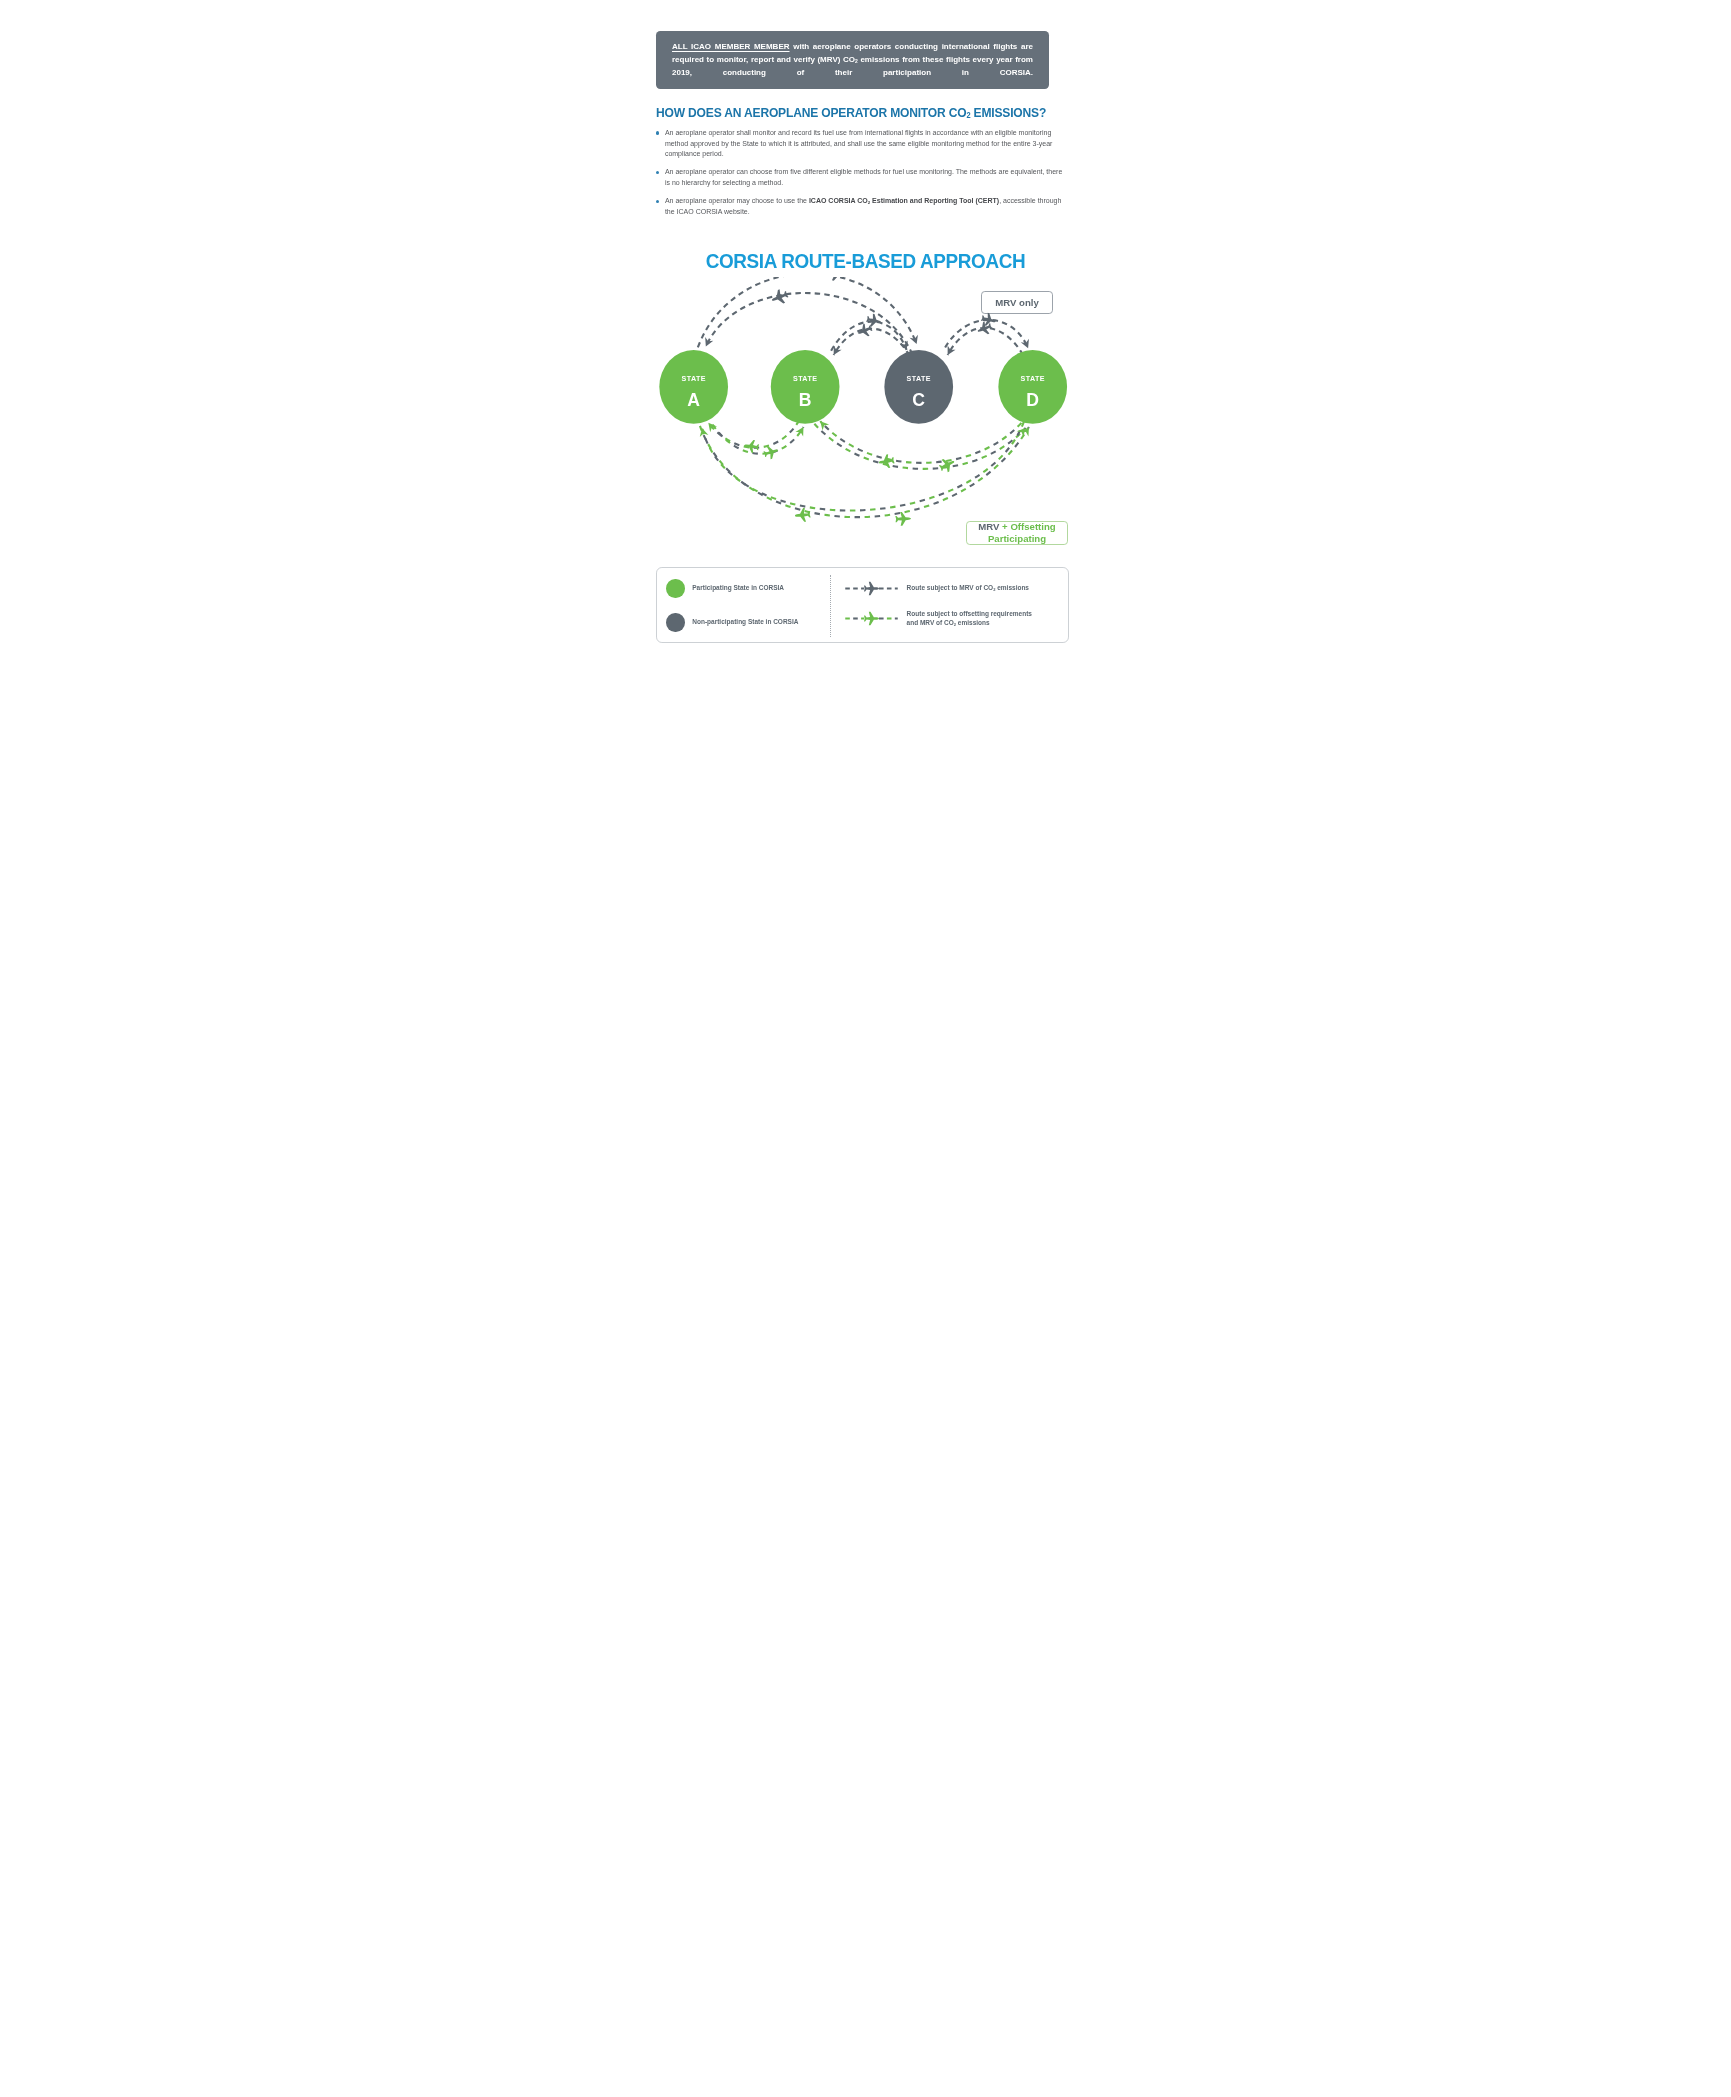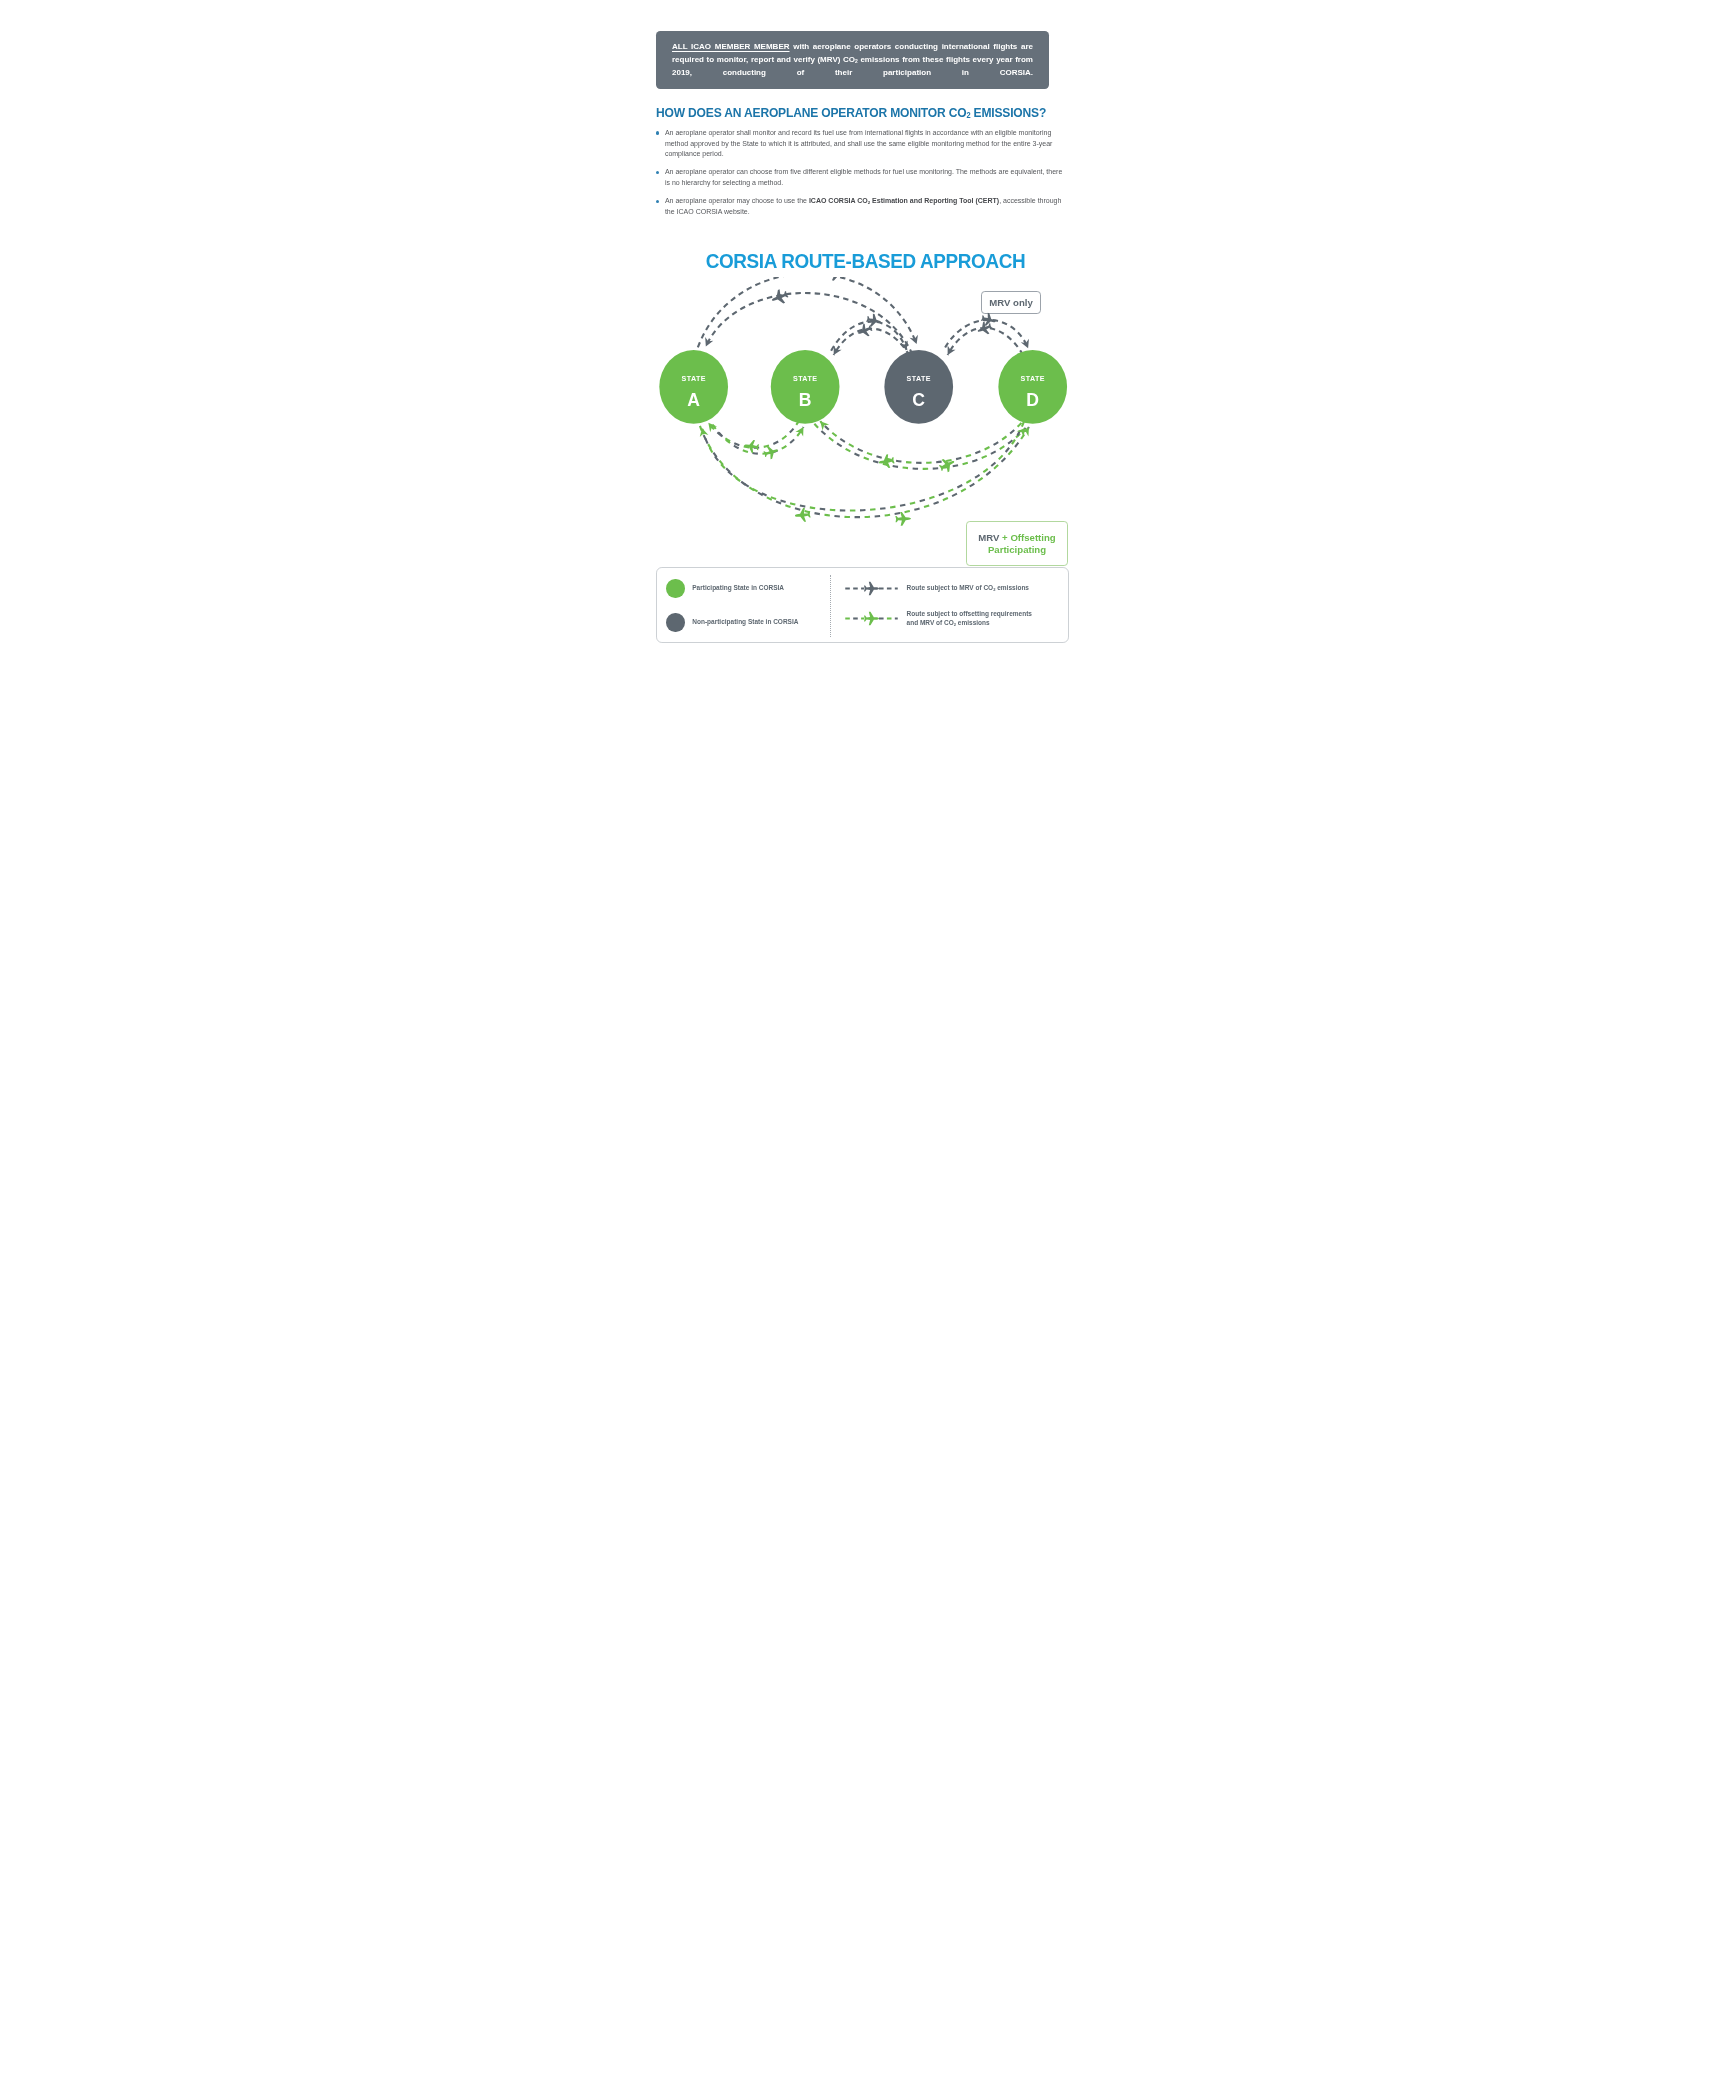--- a/index.html
+++ b/index.html
@@ -32,27 +32,27 @@
   
   .diagram-title {
     position:absolute; left:0; top:249px; width:100%; text-align:center;
     color:#199CD8; font-weight:bold; font-size:21px; letter-spacing:-0.4px;
     transform:scaleX(0.9); transform-origin:center;
     white-space:nowrap;
   }
 
   
   .mrv-only-box {
-    position:absolute; left:346px; top:291px; width:60px; height:23px;
+    position:absolute; left:346px; top:291px; width:72px; height:23px;
     border:1.3px solid #9CA3AB; border-radius:3.8px; background:#fff;
     display:flex; align-items:center; justify-content:center;
     color:#5D6770; font-weight:bold; font-size:9.6px;
   }
   .mrv-offset-box {
-    position:absolute; left:331px; top:521px; width:102px; height:45px;
+    position:absolute; left:331px; top:521px; width:102px; height:24px;
     border:1.3px solid #B2D89E; border-radius:3.8px; background:#fff;
     display:flex; flex-direction:column; align-items:center; justify-content:center;
     font-weight:bold; font-size:9.6px; line-height:1.25; color:#6CBE4C; text-align:center;
   }
   .mrv-offset-box .gray-txt { color:#5D6770; }
 
   
   .diagram-svg { position:absolute; left:0; top:277px; }
   .dash-gray { stroke:#5D6770; stroke-width:5; fill:none; stroke-dasharray:13 10; }
   .alt-green { stroke:#6CBE4C; stroke-width:5; fill:none; stroke-dasharray:13 35; }

